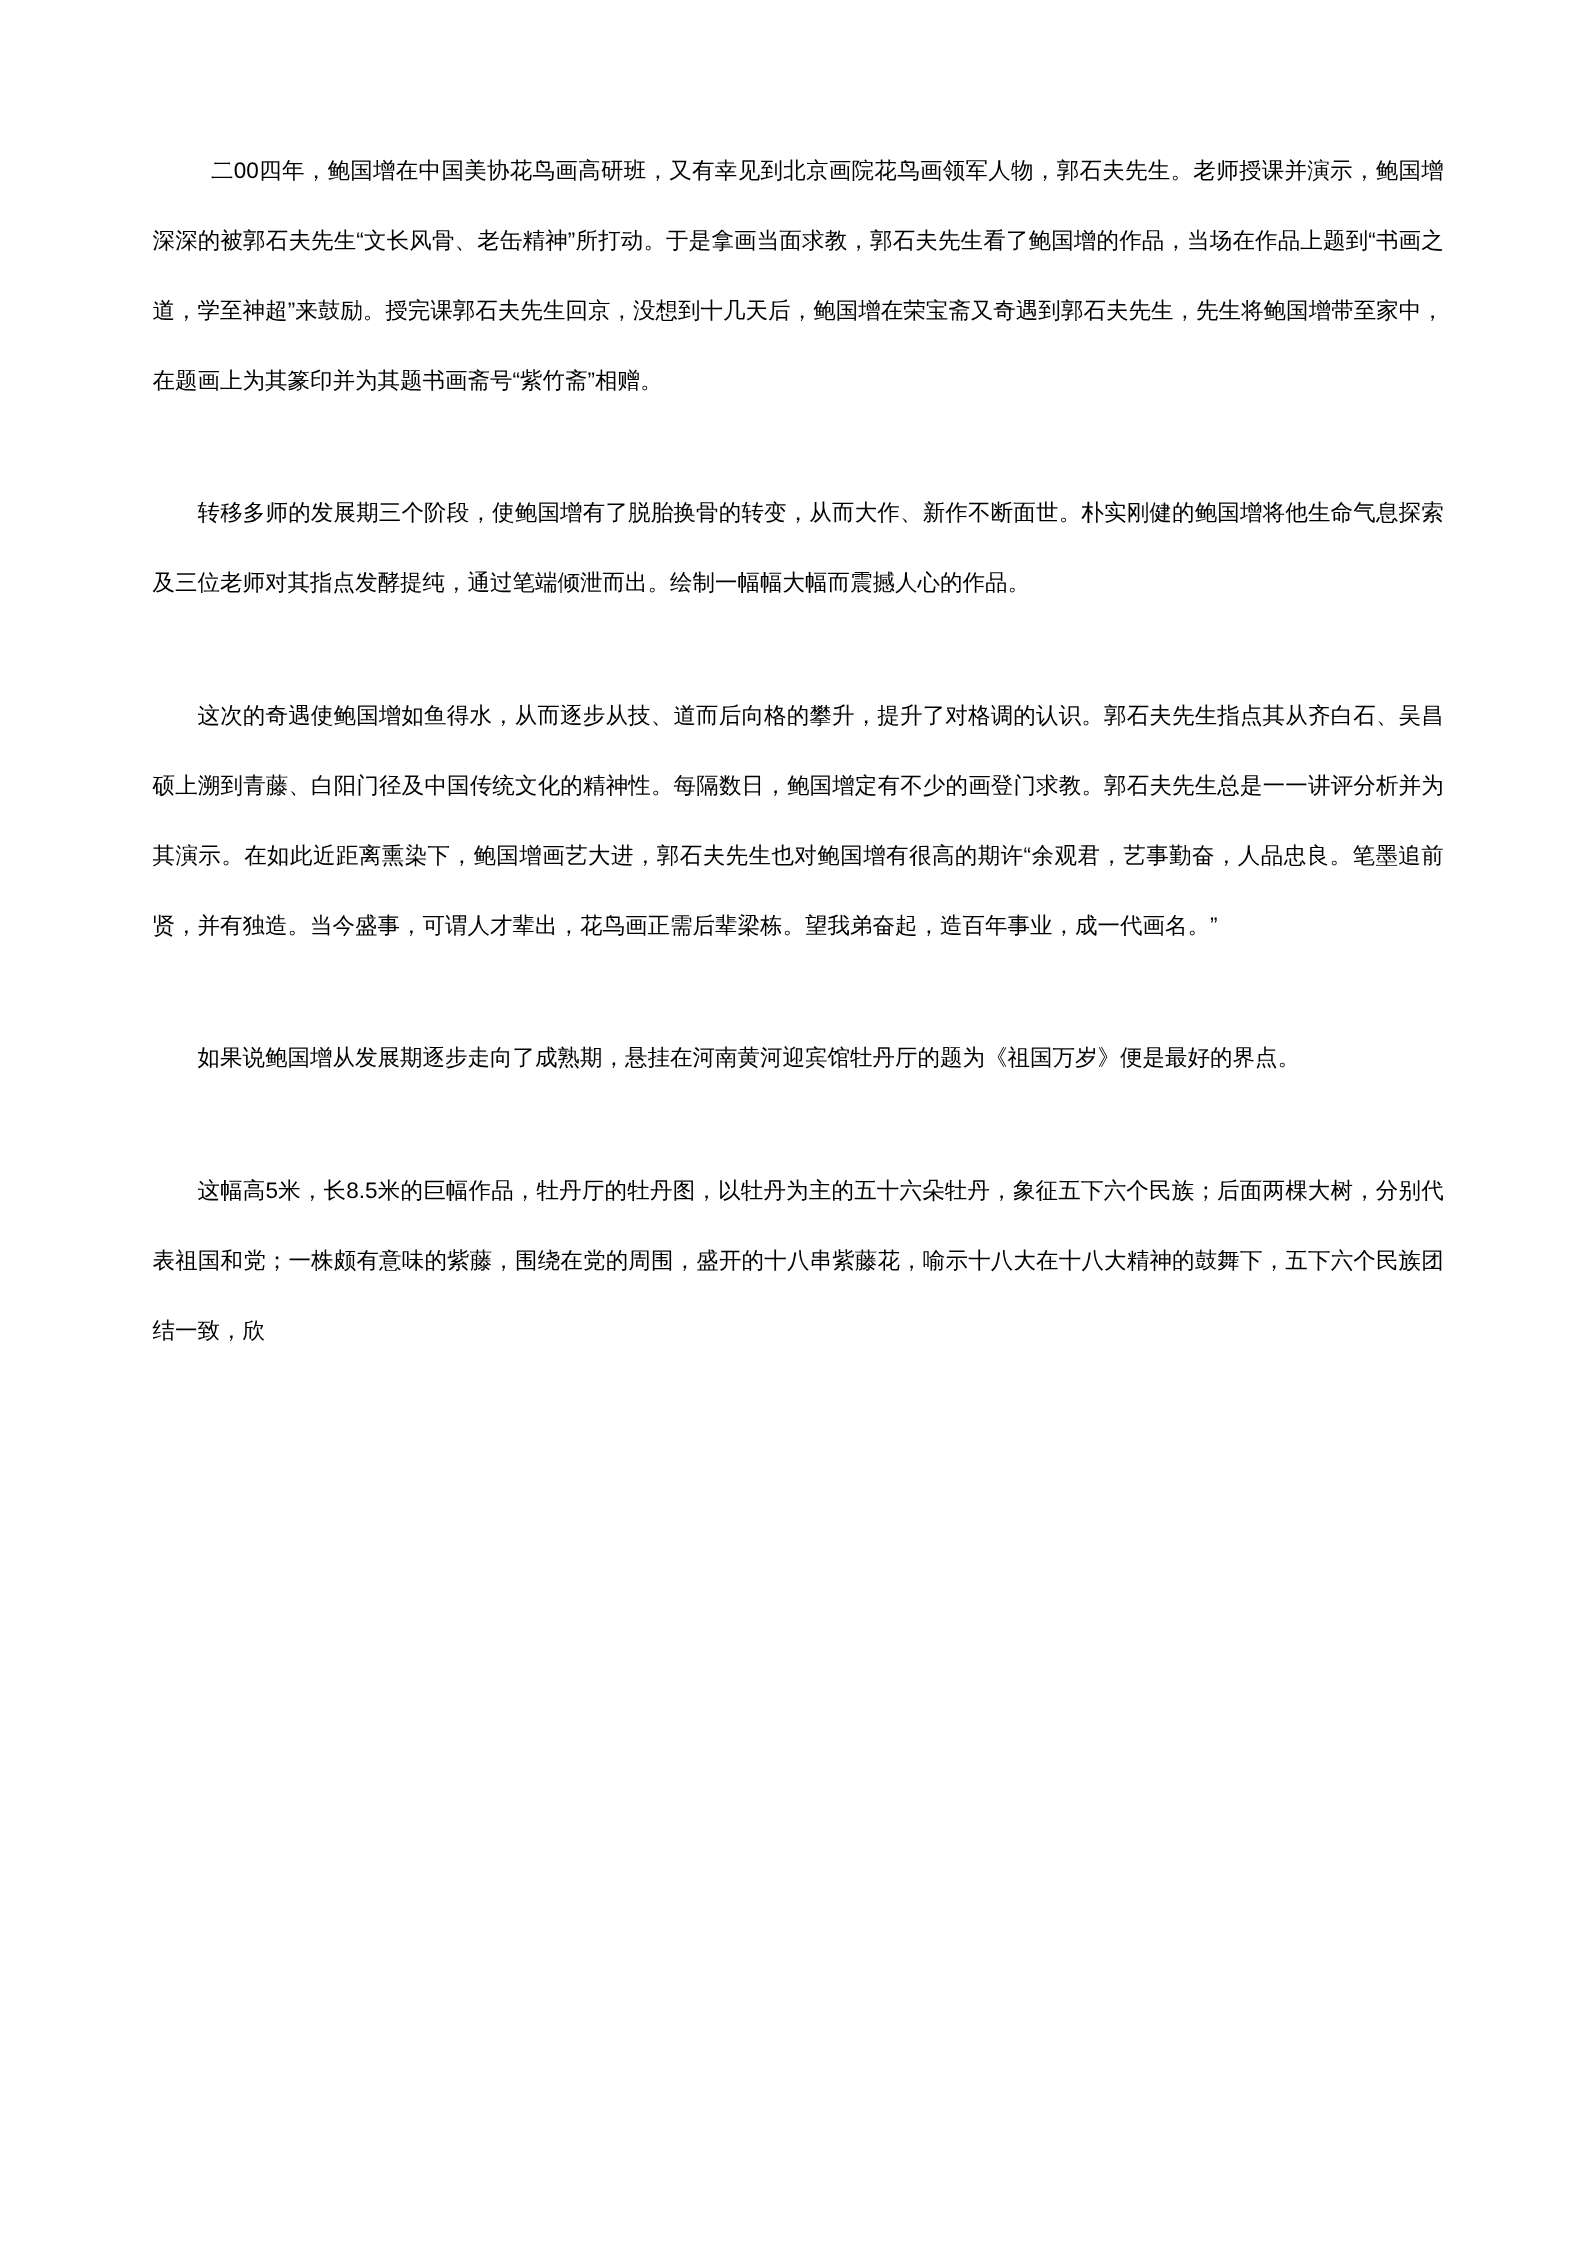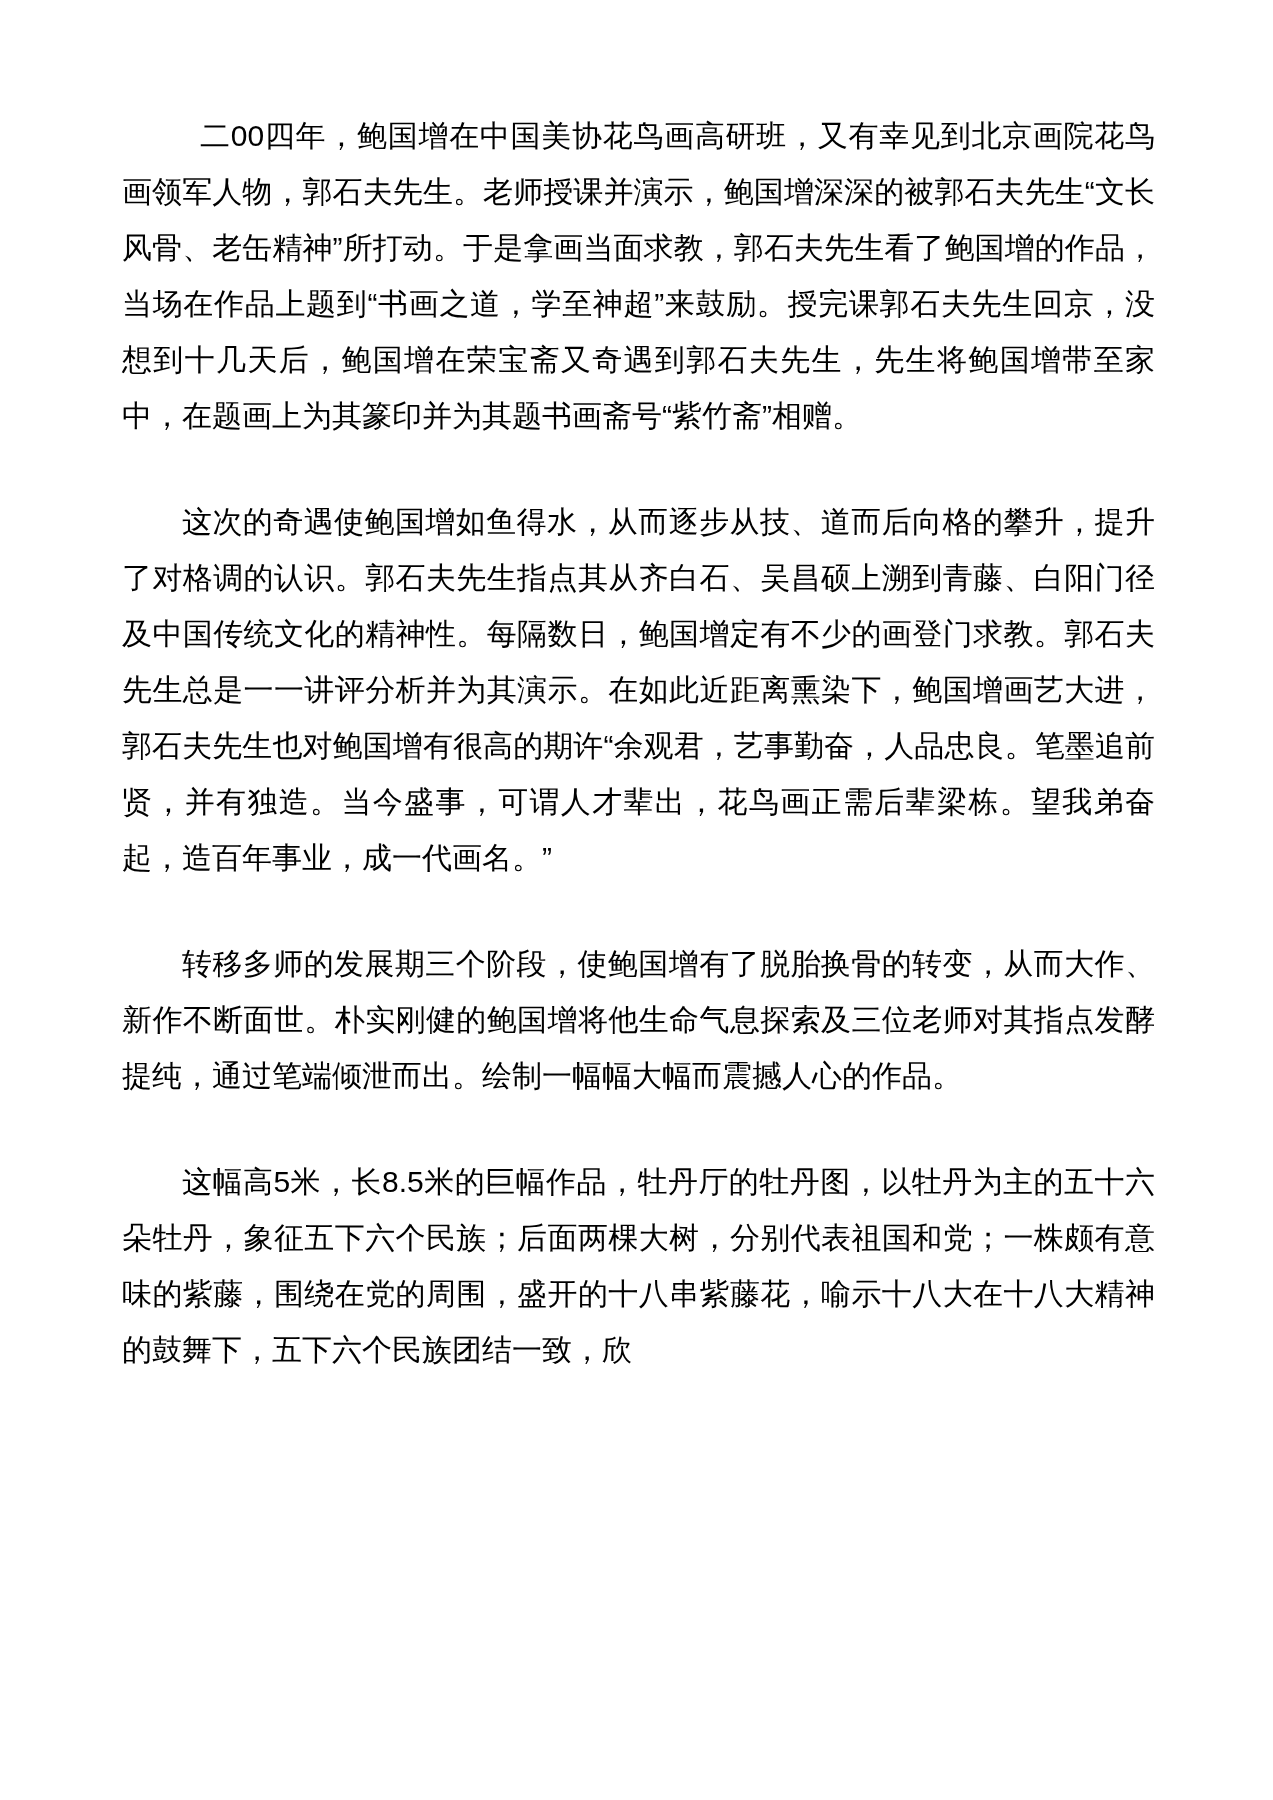--- a/index.html
+++ b/index.html
@@ -10,21 +10,21 @@
   .page {
     position: relative;
     box-sizing: border-box;
     width: 1273px;
     height: 1800px;
     margin: 0 auto;
     background: #ffffff;
     overflow: hidden;
     padding: 108px 118px 0 122px;
     font-family: "Liberation Sans", "DejaVu Sans", sans-serif;
-    font-size: 30px;
+    font-size: 18px;
     line-height: 56px;
     color: #000000;
   }
   .doc-body {
     width: 100%;
   }
   .doc-body p {
     margin: 0 0 50px 0;
     text-align: justify;
     text-justify: inter-ideograph;
@@ -33,17 +33,18 @@
   .doc-body p.indent       { text-indent: 2em; }
   .doc-body p.indent-large { text-indent: 2.6em; }
   .doc-body p.no-indent    { text-indent: 0; }
 </style>
 </head>
 <body>
 
 <div class="page" style="background: rgb(255, 255, 255); color: rgb(0, 0, 0);">
   <div class="doc-body">
       <p class="indent-large">二00四年，鲍国增在中国美协花鸟画高研班，又有幸见到北京画院花鸟画领军人物，郭石夫先生。老师授课并演示，鲍国增深深的被郭石夫先生“文长风骨、老缶精神”所打动。于是拿画当面求教，郭石夫先生看了鲍国增的作品，当场在作品上题到“书画之道，学至神超”来鼓励。授完课郭石夫先生回京，没想到十几天后，鲍国增在荣宝斋又奇遇到郭石夫先生，先生将鲍国增带至家中，在题画上为其篆印并为其题书画斋号“紫竹斋”相赠。</p>
+      <p class="indent">转移多师的发展期三个阶段，使鲍国增有了脱胎换骨的转变，从而大作、新作不断面世。朴实刚健的鲍国增将他生命气息探索及三位老师对其指点发酵提纯，通过笔端倾泄而出。绘制一幅幅大幅而震撼人心的作品。</p>
       <p class="indent">这次的奇遇使鲍国增如鱼得水，从而逐步从技、道而后向格的攀升，提升了对格调的认识。郭石夫先生指点其从齐白石、吴昌硕上溯到青藤、白阳门径及中国传统文化的精神性。每隔数日，鲍国增定有不少的画登门求教。郭石夫先生总是一一讲评分析并为其演示。在如此近距离熏染下，鲍国增画艺大进，郭石夫先生也对鲍国增有很高的期许“余观君，艺事勤奋，人品忠良。笔墨追前贤，并有独造。当今盛事，可谓人才辈出，花鸟画正需后辈梁栋。望我弟奋起，造百年事业，成一代画名。”</p>
-      <p class="indent">转移多师的发展期三个阶段，使鲍国增有了脱胎换骨的转变，从而大作、新作不断面世。朴实刚健的鲍国增将他生命气息探索及三位老师对其指点发酵提纯，通过笔端倾泄而出。绘制一幅幅大幅而震撼人心的作品。</p>
+      <p class="indent">如果说鲍国增从发展期逐步走向了成熟期，悬挂在河南黄河迎宾馆牡丹厅的题为《祖国万岁》便是最好的界点。</p>
       <p class="indent">这幅高5米，长8.5米的巨幅作品，牡丹厅的牡丹图，以牡丹为主的五十六朵牡丹，象征五下六个民族；后面两棵大树，分别代表祖国和党；一株颇有意味的紫藤，围绕在党的周围，盛开的十八串紫藤花，喻示十八大在十八大精神的鼓舞下，五下六个民族团结一致，欣</p>
     </div>
 </div>
 
 </body></html>

